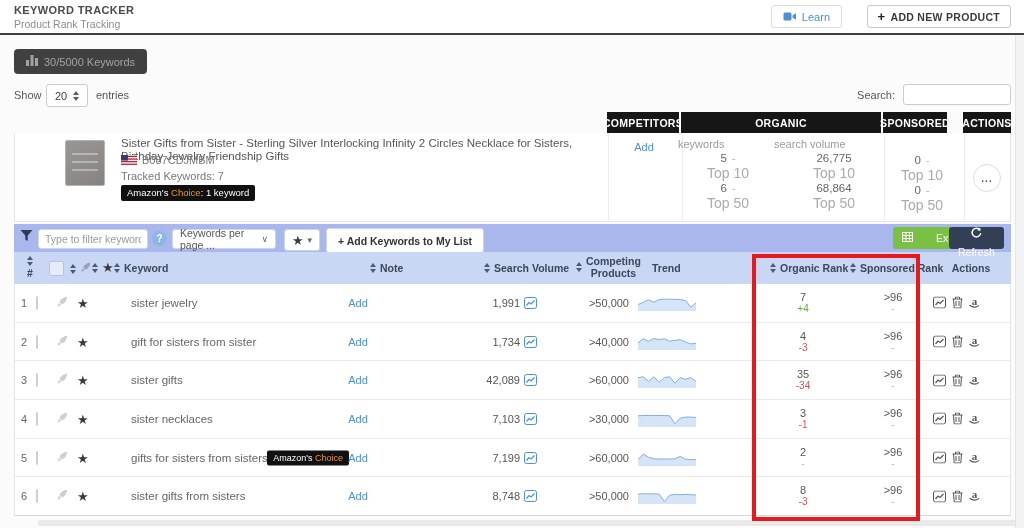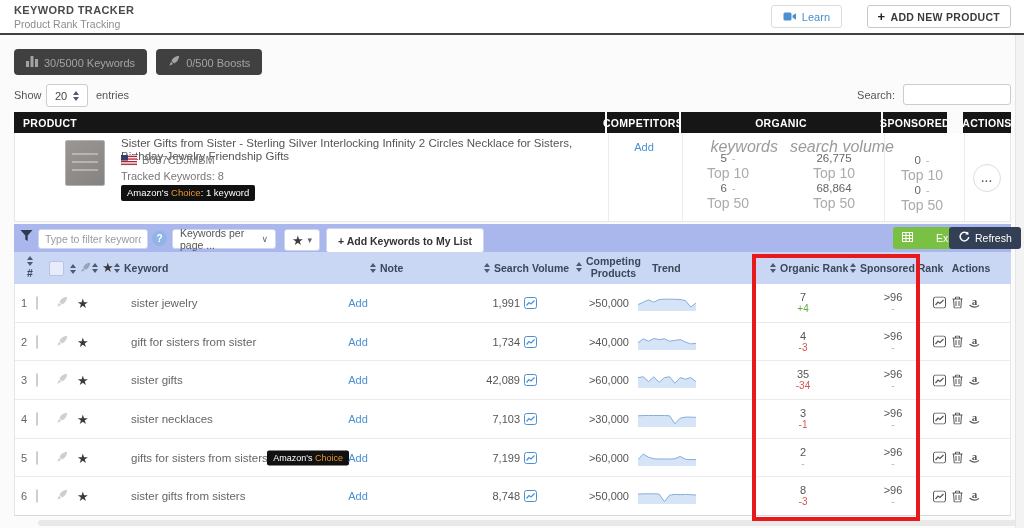--- a/index.html
+++ b/index.html
@@ -28,35 +28,35 @@
   .pdiv{position:absolute;top:0;width:1px;height:100%;background:#ececec;}
   .thumb{position:absolute;left:50px;top:7px;width:38px;height:44px;border-radius:2px;background:linear-gradient(145deg,#9a9694,#858381);border:1px solid #b5b2b0;}
   .thumb i{position:absolute;left:6px;width:26px;height:2px;background:rgba(255,255,255,.35);}
   .ptitle{position:absolute;left:106px;top:4px;width:480px;color:#555;font-size:11.5px;line-height:13px;}
   .pflag{position:absolute;left:106px;top:22px;}
   .pasin{position:absolute;left:127px;top:21px;color:#777;}
   .ptracked{position:absolute;left:106px;top:37px;color:#777;}
   .choice-badge{position:absolute;left:106px;top:52px;background:#111;color:#fff;font-size:9.5px;padding:2px 6px 3px;border-radius:2px;white-space:nowrap;}
   .choice{color:#e8972e;}
   .comp-add{position:absolute;left:609px;top:8px;width:40px;text-align:center;color:#4a90d2;cursor:pointer;}
-  .sublabel{position:absolute;color:#9b9b9b;font-size:16px;text-align:right;font-style:italic;}
+  .sublabel{position:absolute;color:#9b9b9b;font-size:11px;text-align:left;}
   .statval{position:absolute;color:#666;font-size:11.5px;text-align:center;white-space:nowrap;}
   .statval .dash{color:#b5b5b5;margin-left:5px;}
   .stattier{position:absolute;color:#ababab;font-size:14px;text-align:center;}
   .ellipsis-btn{position:absolute;left:958px;top:31px;width:26px;height:26px;border:1px solid #ddd;border-radius:50%;background:#fff;display:flex;align-items:center;justify-content:center;color:#555;font-weight:bold;letter-spacing:1px;font-size:10px;cursor:pointer;}
   
   .toolbar{position:absolute;left:14px;top:224px;width:997px;height:28px;background:#a9b7ec;}
   .funnel{position:absolute;left:20px;top:230px;z-index:2;}
   .filter-input{position:absolute;left:38px;top:229px;width:110px;height:20px;border:1px solid #cdd6f0;border-radius:3px;box-sizing:border-box;font-size:10.5px;padding:0 6px;color:#555;z-index:2;}
   .help-circle{position:absolute;left:152px;top:231px;width:15px;height:15px;border-radius:50%;background:#8fb4e6;color:#fff;font-size:10px;font-weight:bold;display:flex;align-items:center;justify-content:center;z-index:2;}
   .perpage{position:absolute;left:172px;top:229px;width:104px;height:20px;background:#fff;border:1px solid #cdd6f0;border-radius:3px;display:flex;align-items:center;justify-content:space-between;padding:0 7px;box-sizing:border-box;color:#555;font-size:10.5px;z-index:2;cursor:pointer;}
   .star-dd{position:absolute;left:284px;top:229px;width:34px;height:20px;background:#fff;border:1px solid #cdd6f0;border-radius:3px;display:flex;align-items:center;justify-content:center;gap:4px;color:#3a3a3a;z-index:2;cursor:pointer;}
   .addkw-btn{position:absolute;left:326px;top:228px;height:23px;padding:0 11px;background:#fff;border:1px solid #cdd6f0;border-radius:3px;display:flex;align-items:center;color:#333;font-size:10.5px;font-weight:bold;z-index:2;cursor:pointer;}
   .export-btn{position:absolute;left:893px;top:227px;height:22px;padding:0 9px;background:#7ac143;border-radius:3px;display:flex;align-items:center;gap:23px;color:#fff;font-size:10.5px;z-index:2;cursor:pointer;}
-  .refresh-btn{position:absolute;left:949px;top:227px;height:22px;padding:0 9px;background:#333f54;border-radius:3px;display:flex;align-items:center;gap:5px;color:#fff;font-size:10.5px;z-index:2;cursor:pointer;}
+  .refresh-btn{position:absolute;left:949px;top:227px;height:22px;padding:0 9px;background:#333f54;border-radius:3px;display:flex;align-items:center;gap:5px;color:#fff;font-size:10.5px;z-index:2;cursor:pointer;flex-direction:column;}
   
   .khead{position:absolute;left:14px;top:252px;width:997px;height:32px;background:#c9d6f4;color:#3b4859;font-weight:bold;font-size:10.5px;}
   .hitem{position:absolute;display:flex;align-items:center;gap:4px;}
   .sort{display:inline-flex;flex-direction:column;gap:2px;}
   .sort i{width:0;height:0;border-left:3px solid transparent;border-right:3px solid transparent;}
   .sort .u{border-bottom:4px solid #4e5a74;}
   .sort .d{border-top:4px solid #4e5a74;}
   .checkbox{width:15px;height:15px;border:1px solid #cfcfcf;border-radius:2px;background:#fff;box-sizing:border-box;cursor:pointer;}
   .khead .checkbox{background:rgba(255,255,255,.55);border-color:#b9c4e4;}
   .star-glyph{color:#3a3a3a;font-size:13px;line-height:1;}
@@ -116,42 +116,34 @@
 
   <div class="quota">
     <div class="pill">
       <span><svg width="12" height="11" viewBox="0 0 12 11">
             <rect x="0" y="5" width="3" height="6" fill="#a3a3a3"></rect>
             <rect x="4.5" y="0" width="3" height="11" fill="#a3a3a3"></rect>
             <rect x="9" y="3" width="3" height="8" fill="#a3a3a3"></rect>
           </svg></span>
       <span>30/5000 Keywords</span>
     </div>
-    <div class="pill">
-      <span><svg width="12" height="12" viewBox="0 0 14 14">
-            <path d="M13 1C9 1 5.5 3.5 4 7l3 3c3.5-1.5 6-5 6-9z" fill="#a3a3a3"></path>
-            <path d="M3.5 8L1.5 12.5 6 10.5z" fill="#a3a3a3"></path>
-          </svg></span>
-      <span>0/500 Boosts</span>
-    </div>
   </div>
 
   <span class="show-label">Show</span>
   <div class="page-size">
     <span>20</span>
     <span class="sort">
         <i class="u"></i>
         <i class="d"></i>
       </span>
   </div>
   <span class="entries-label">entries</span>
   <span class="search-label">Search:</span>
   <input class="search-input" type="text" value="" style="">
 
-  <div class="phead" style="left:14px;width:591px;justify-content:flex-start;padding-left:9px;box-sizing:border-box;">PRODUCT</div>
   <div class="phead" style="left:607px;width:72px;">COMPETITORS</div>
   <div class="phead" style="left:681px;width:200px;">ORGANIC</div>
   <div class="phead" style="left:883px;width:64px;">SPONSORED</div>
   <div class="phead" style="left:963px;width:48px;">ACTIONS</div>
 
   <div class="pbody">
     <div class="pdiv" style="left:593px;"></div>
     <div class="pdiv" style="left:667px;"></div>
     <div class="pdiv" style="left:869px;"></div>
     <div class="pdiv" style="left:949px;"></div>
@@ -163,21 +155,21 @@
     <div class="ptitle">Sister Gifts from Sister - Sterling Silver Interlocking Infinity 2 Circles Necklace for Sisters, Birthday Jewelry Friendship Gifts</div>
     <span class="pflag"><svg width="16" height="11" viewBox="0 0 16 11">
           <rect width="16" height="11" fill="#fff" stroke="#ccc" stroke-width="0.5"></rect>
           <rect y="0.8" width="16" height="1.3" fill="#b22234"></rect>
           <rect y="3.4" width="16" height="1.3" fill="#b22234"></rect>
           <rect y="6" width="16" height="1.3" fill="#b22234"></rect>
           <rect y="8.6" width="16" height="1.3" fill="#b22234"></rect>
           <rect width="7" height="5.6" fill="#3c3b6e"></rect>
         </svg></span>
     <span class="pasin">B087CDJMBM</span>
-    <span class="ptracked">Tracked Keywords: 8</span>
+    <span class="ptracked">Tracked Keywords: 7</span>
     <span class="choice-badge"><span>Amazon's </span><span class="choice">Choice</span><span>: 1 keyword</span></span>
     <span class="comp-add">Add</span>
     <span class="sublabel" style="left:663px;top:5px;width:100px;">keywords</span>
     <span class="sublabel" style="left:759px;top:5px;width:120px;">search volume</span>
     <span class="statval" style="left:663px;top:19px;width:100px;"><span>5</span><span class="dash">-</span></span>
     <span class="stattier" style="left:663px;top:32px;width:100px;">Top 10</span>
     <span class="statval" style="left:663px;top:49px;width:100px;"><span>6</span><span class="dash">-</span></span>
     <span class="stattier" style="left:663px;top:62px;width:100px;">Top 50</span>
     <span class="statval" style="left:759px;top:19px;width:120px;">26,775</span>
     <span class="stattier" style="left:759px;top:32px;width:120px;">Top 10</span>

